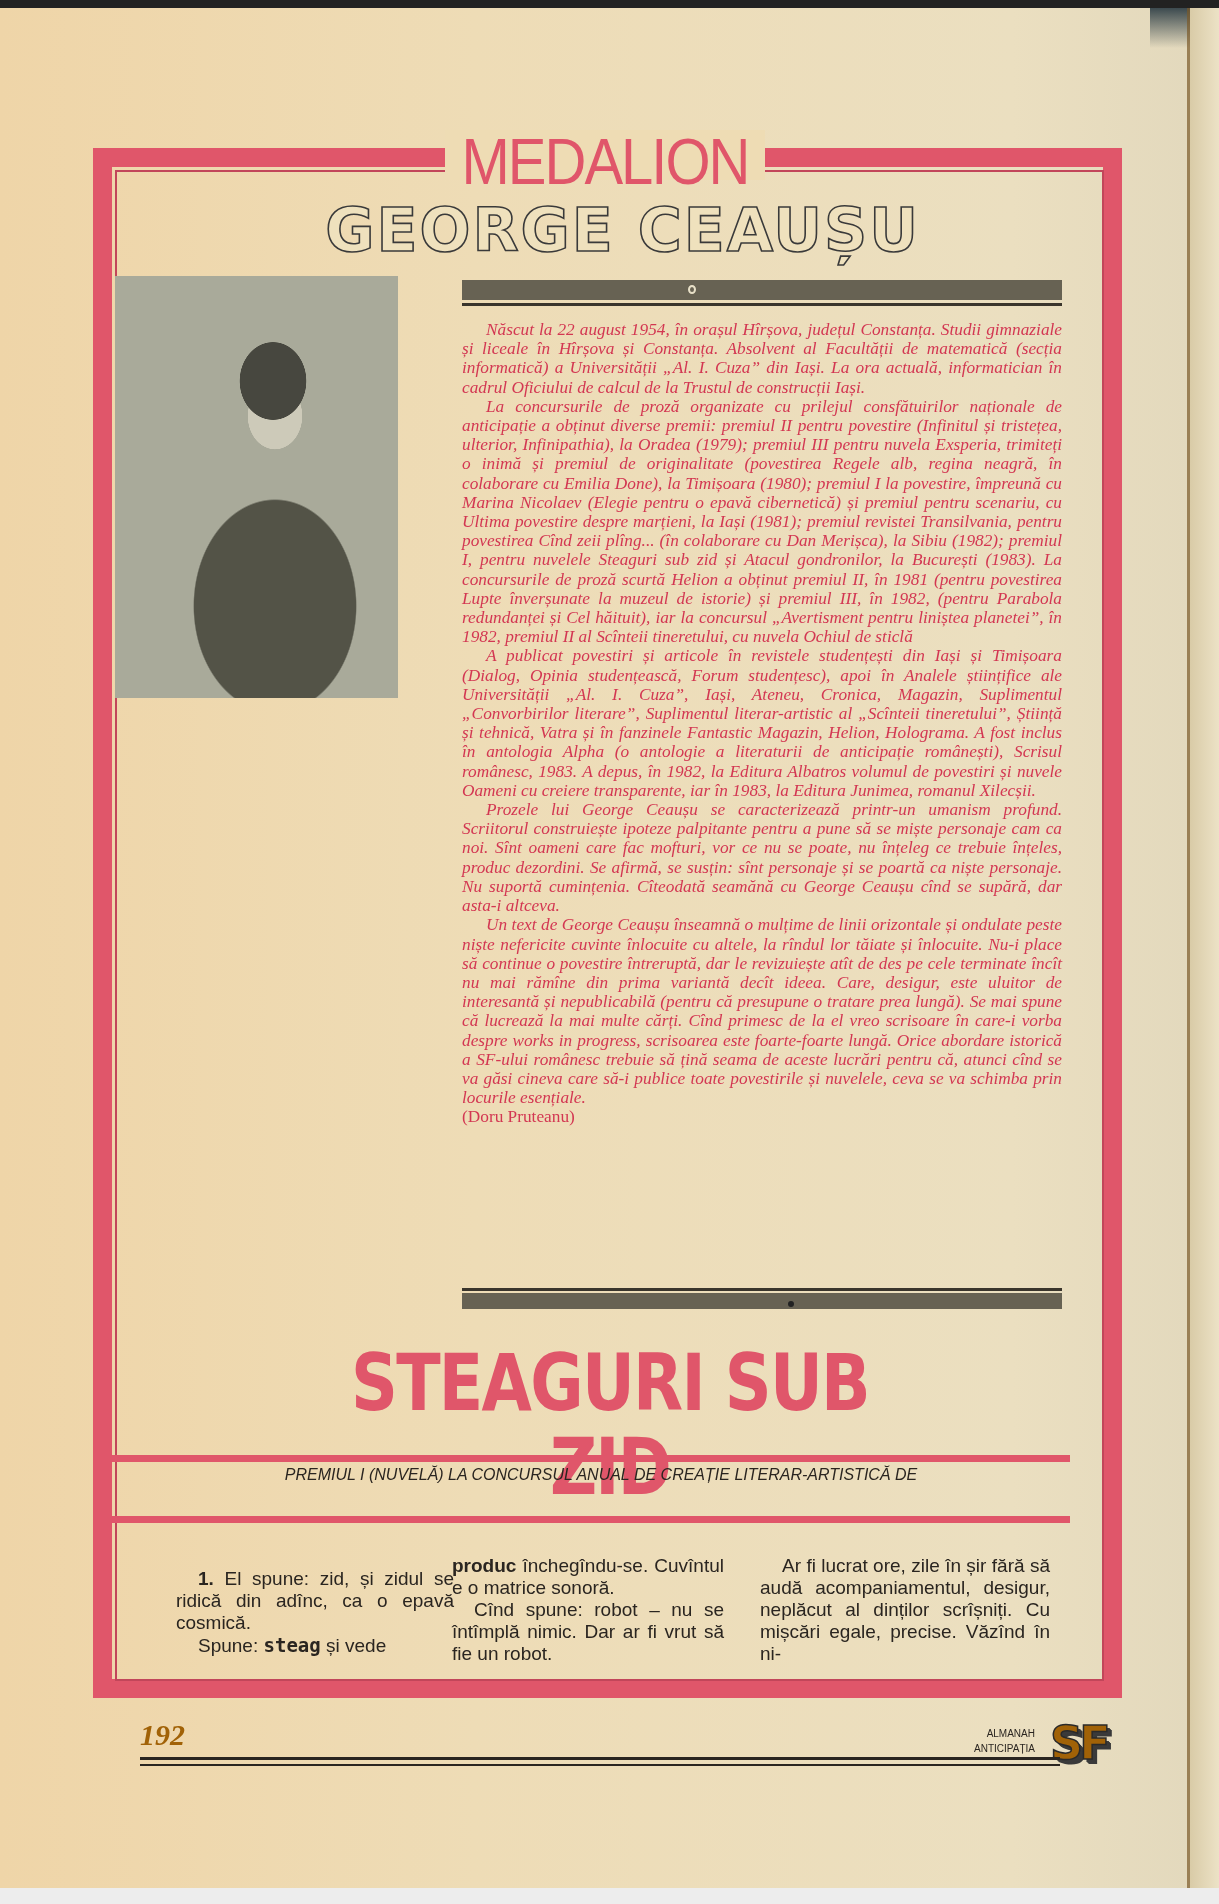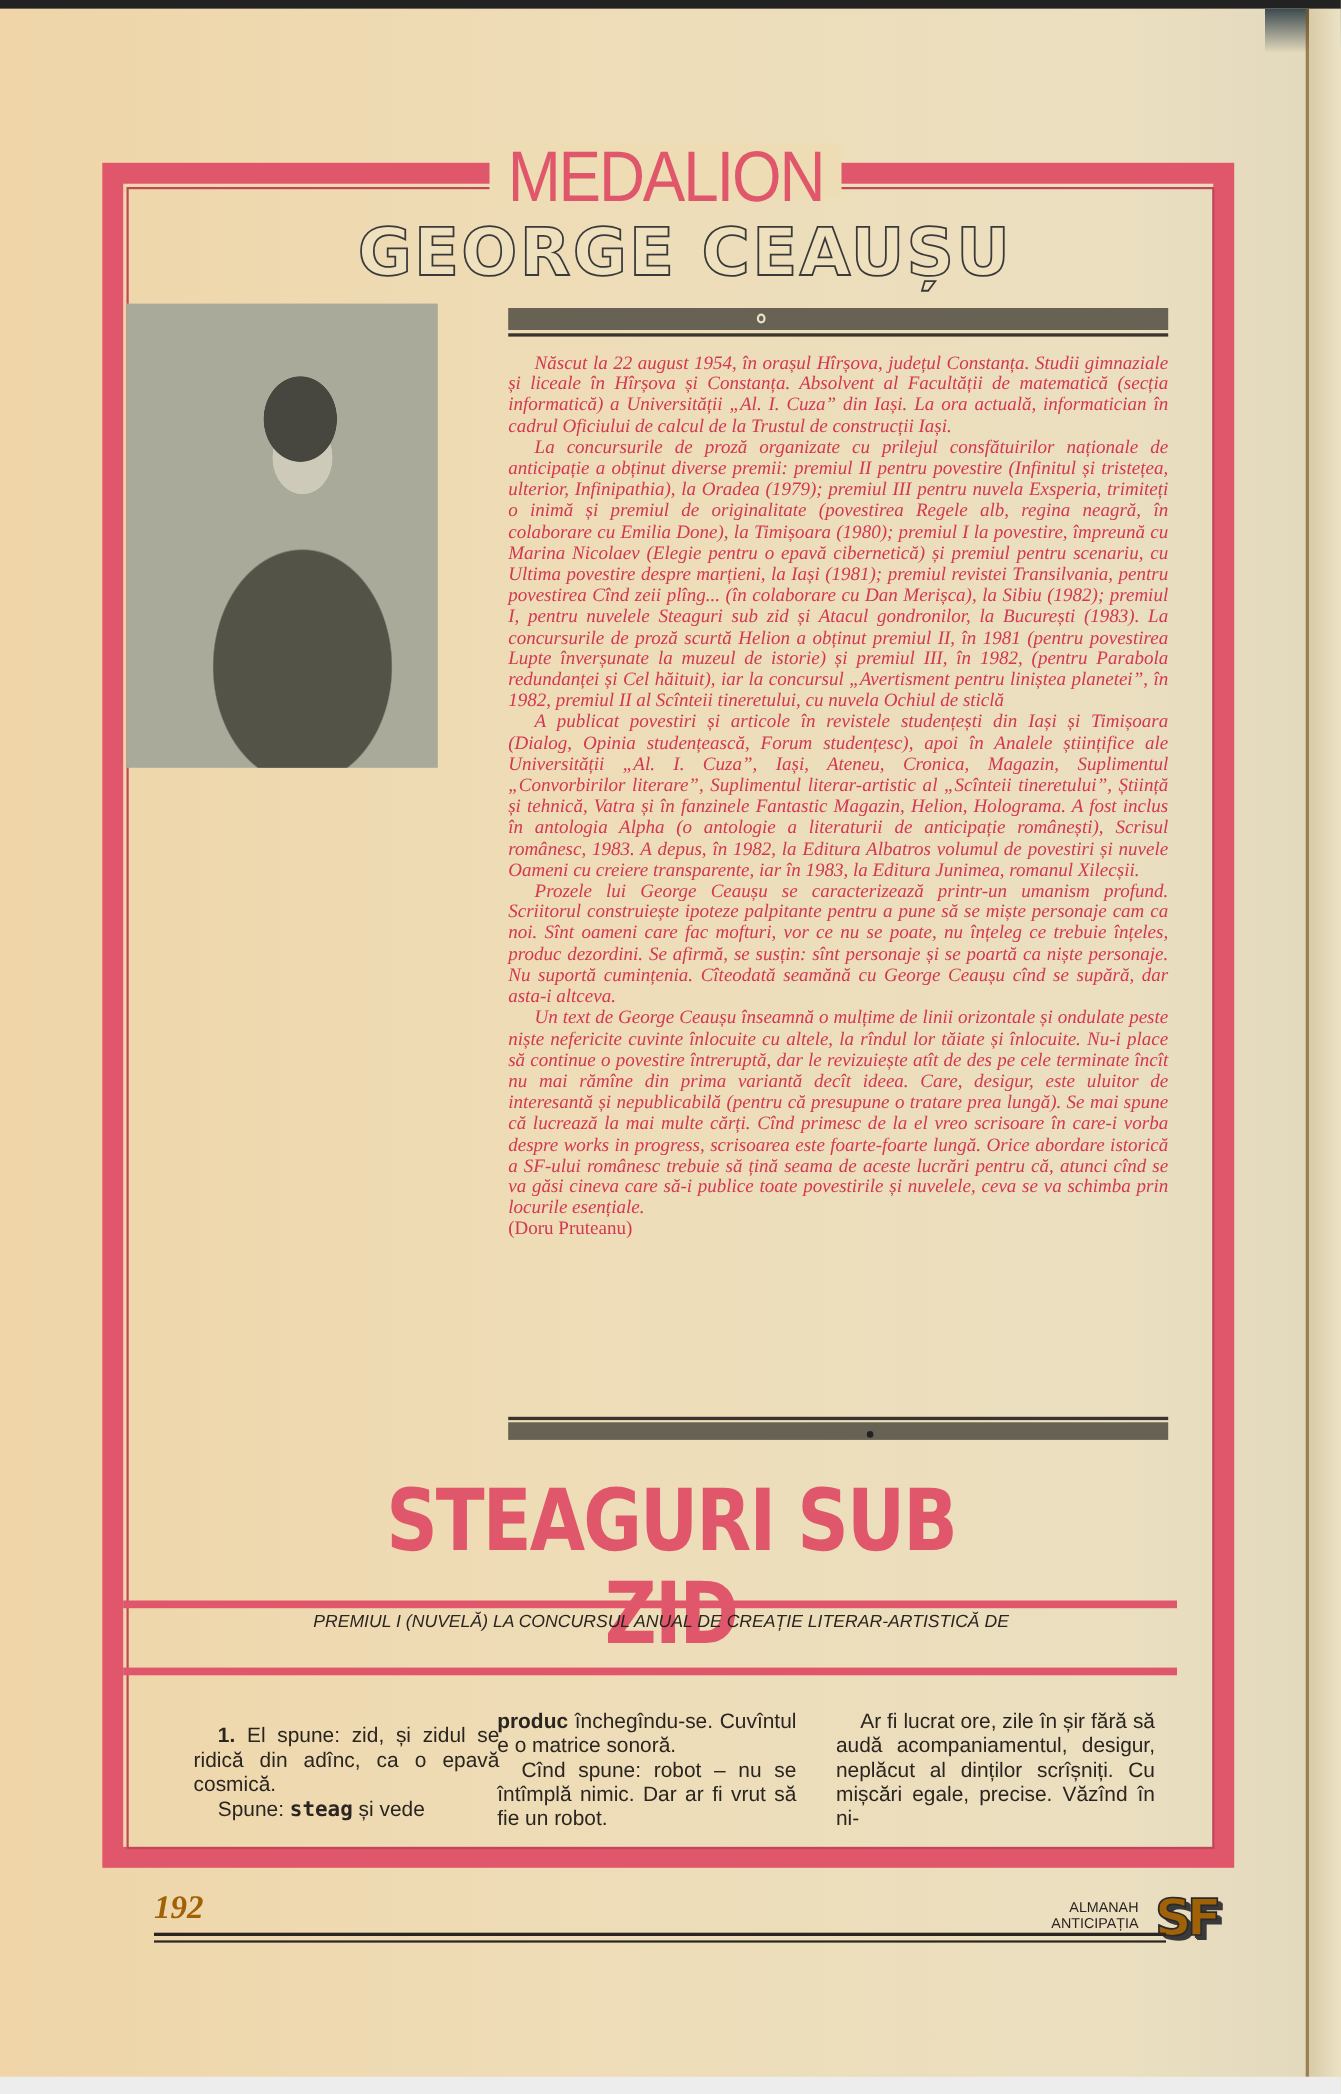--- a/index.html
+++ b/index.html
@@ -77,21 +77,21 @@
   }
   .col p { margin:0; text-indent:22px; }
   .col b { font-weight:bold; }
   .pagenum {
     position:absolute; left:140px; top:1718px; font-family:"Liberation Serif", serif; font-style:italic;
     font-weight:bold; font-size:30px; color:#a16207;
   }
   .footrule { position:absolute; left:140px; width:920px; height:3px; background:#2a2520; }
   .brand {
     position:absolute; left:900px; top:1726px; width:135px; text-align:right;
-    font-family:"Liberation Sans", sans-serif; font-size:13px; line-height:15px; color:#2a2520;
+    font-family:"Liberation Sans", sans-serif; font-size:10px; line-height:15px; color:#2a2520;
   }
   .sf-logo {
     position:absolute; left:1050px; top:1720px; font-family:"DejaVu Sans", sans-serif; font-weight:bold;
     font-size:46px; line-height:46px; color:#a16207; letter-spacing:-4px;
     text-shadow: 3px 3px 0 #3a3a3a, 4px 4px 0 #3a3a3a, 5px 5px 0 #3a3a3a;
     -webkit-text-stroke:1.5px #2a2a2a;
   }
 </style>
 </head>
 <body>

